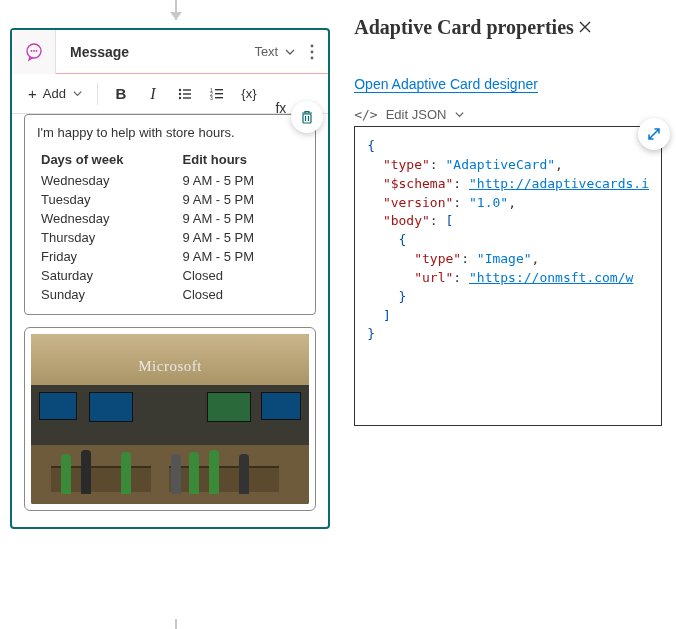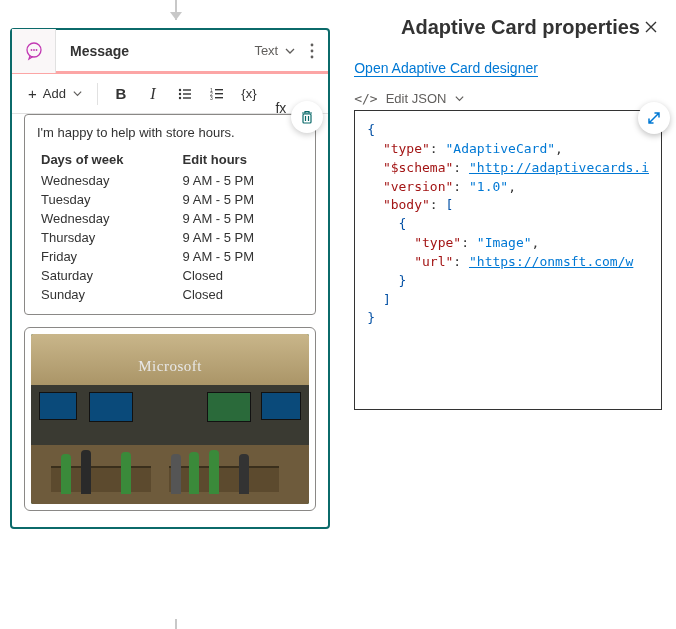--- a/index.html
+++ b/index.html
@@ -25,21 +25,21 @@
   .card {
     border: 2px solid #0b6a6a;
     border-radius: 4px;
     background: #fff;
     margin-top: 18px;
     overflow: visible;
     position: relative;
   }
   .card-header {
     display: flex; align-items: center;
-    border-bottom: 3px solid #fca5a5;
+    border-bottom: 1px solid #fca5a5;
     height: 44px;
   }
   .card-icon {
     width: 44px; height: 44px; display:flex;align-items:center;justify-content:center;
     border-right: 1px solid #e1e1e1;
     background: #faf7f8;
   }
   .card-title { flex:1; padding:0 14px; font-weight:600; font-size:14px; }
   .card-type { display:flex;align-items:center; gap:6px; padding:0 8px; color:#605e5c; font-size:13px; }
   .kebab { width:24px; display:flex;align-items:center;justify-content:center; cursor:pointer; padding-right:8px; }
@@ -73,21 +73,21 @@
   .hours-table th { text-align:left; font-weight:700; padding:2px 4px 4px; }
   .hours-table td { padding:2px 4px; }
 
   .media-wrap { margin:0 12px 16px; }
   .media-box {
     border: 1px solid #8a8886; border-radius:6px; padding:6px;
   }
   .media-img { width:100%; height:170px; border-radius:2px; position:relative; overflow:hidden; background:#14532d; }
 
   
-  .panel-head { display:flex;align-items:flex-start;justify-content:flex-end;margin-bottom:8px; }
+  .panel-head { display:flex;align-items:flex-start;justify-content:flex-start;margin-bottom:24px;font-family:Liberation Serif, serif; }
   .panel-title { font-weight:600; font-size:20px; }
   .close-x { cursor:pointer; font-size:16px; padding:4px; }
   .link { color:#0078d4; cursor:pointer; margin:10px 0 14px; display:inline-block; border-bottom:1px solid #0078d4; font-size:14px; }
   .json-head { display:flex;align-items:center;gap:8px;margin-bottom:4px;color:#605e5c;font-size:13px; }
   .json-head .code-ic { font-family:monospace; color:#605e5c; }
   .json-box {
     border:1px solid #333; background:#fff;
     height: 300px; padding:10px 12px;
     font-family: Consolas, monospace; font-size:13px;
     position:relative; overflow:hidden; white-space:pre; line-height:1.45;

